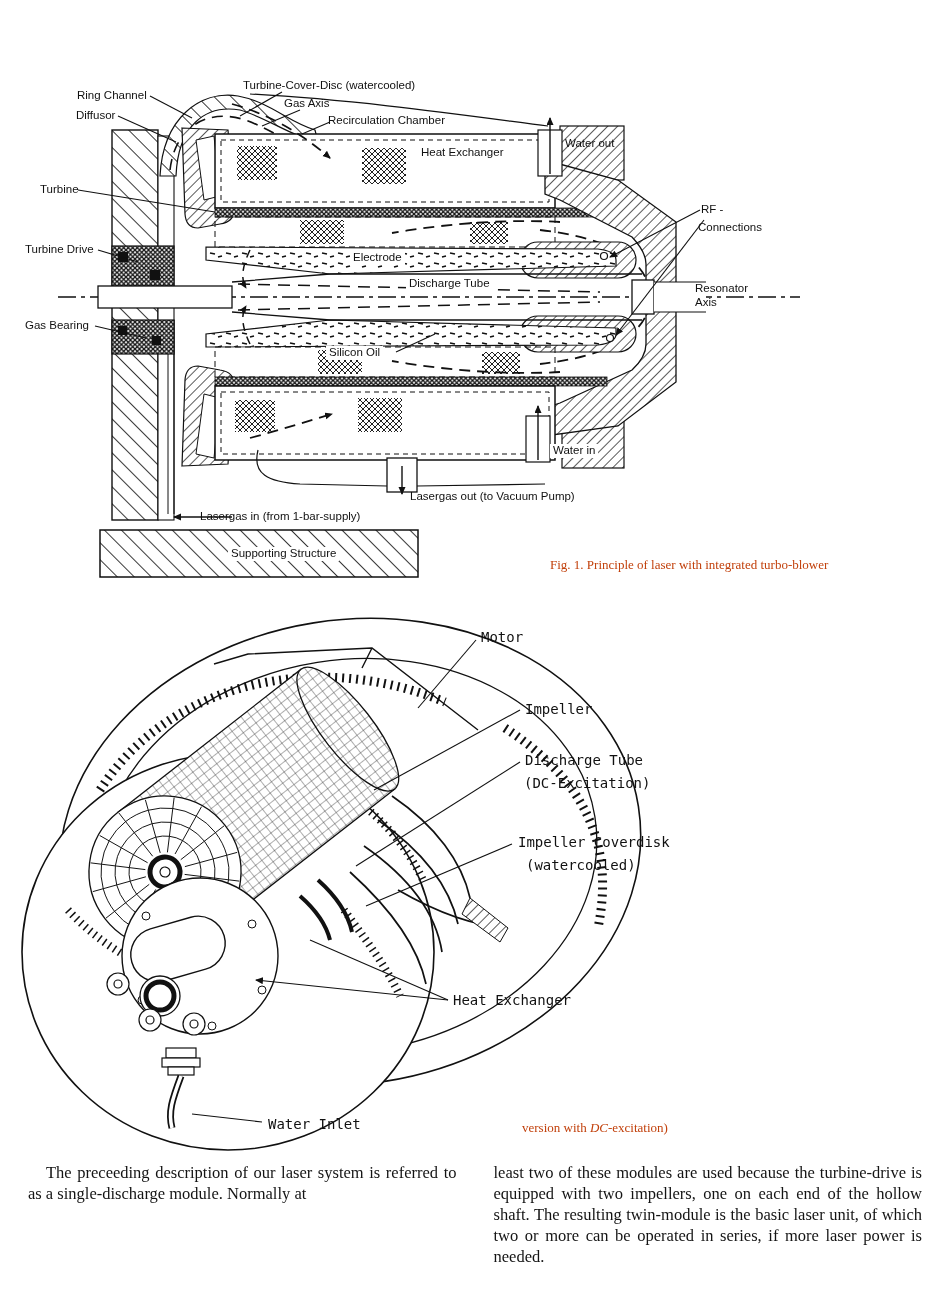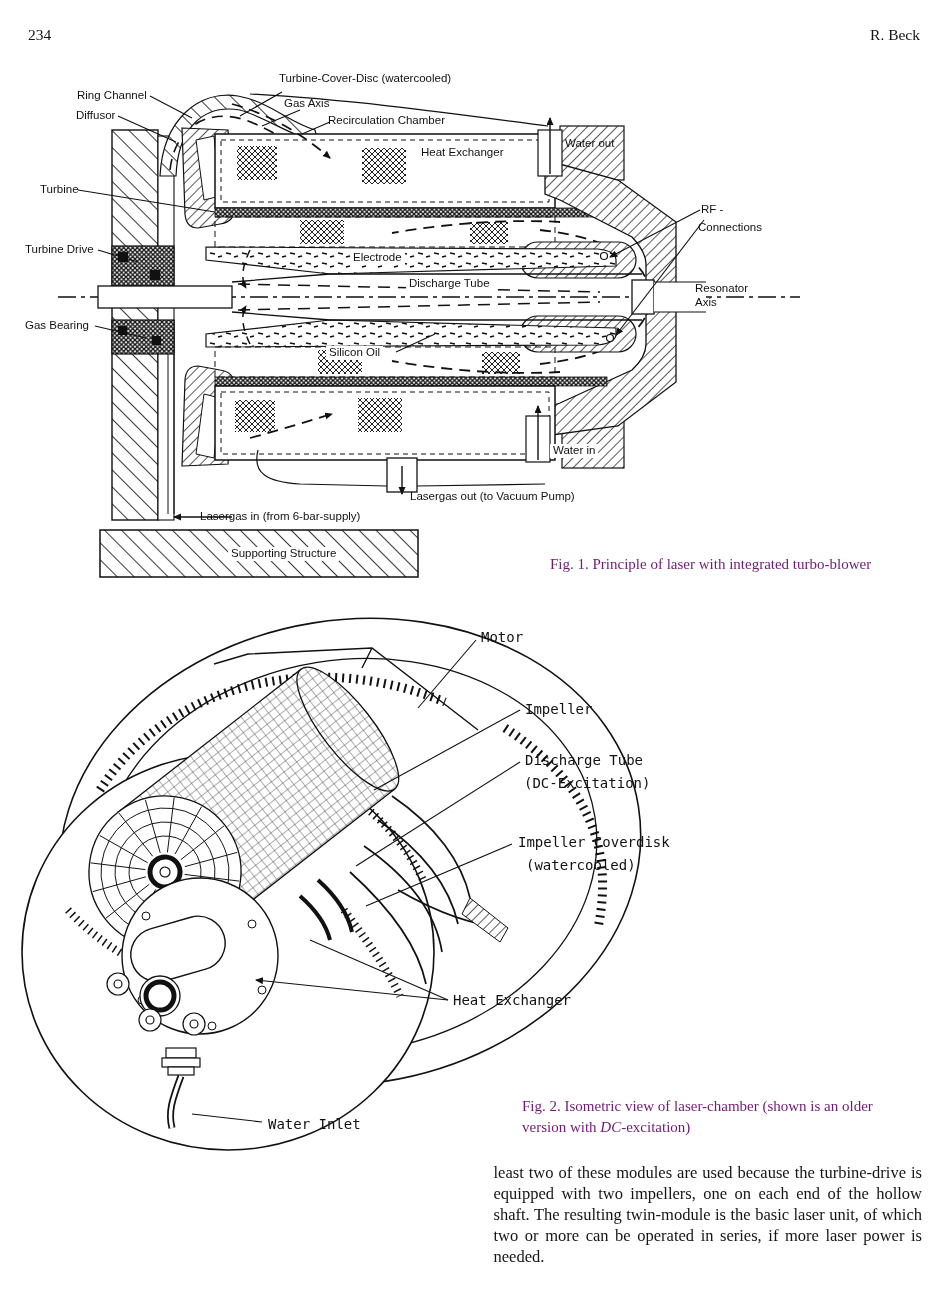--- a/index.html
+++ b/index.html
@@ -5,37 +5,33 @@
   html,body{margin:0;padding:0;background:#e8e8e8;}
   .page{position:relative;width:950px;height:1314px;background:#fff;color:#141414;
         font-family:"Liberation Serif",serif;overflow:hidden;margin:0 auto;}
   .hdr{position:absolute;top:26px;left:0;right:0;padding:0 30px 0 28px;display:flex;
        justify-content:space-between;font-size:15.5px;}
   .figwrap{position:absolute;left:0;}
   .figwrap svg{position:absolute;left:0;top:0;}
   .f1lbl{position:absolute;font:11.5px/1.2 "Liberation Sans",sans-serif;color:#111;white-space:nowrap;}
   .f2lbl{position:absolute;font:14px/1.3 "DejaVu Sans Mono",monospace;color:#111;white-space:nowrap;}
   .wbg{background:#fff;padding:0 3px;}
-  .cap{position:absolute;font-size:15px;line-height:21px;color:#701a75;}
+  .cap{position:absolute;font-size:13px;line-height:21px;color:#c2410c;}
   .cols{position:absolute;top:1162px;left:0;right:0;display:flex;gap:37px;padding:0 28px;}
   .col{flex:1;font-size:16.5px;line-height:21px;text-align:justify;}
   .col p{margin:0;}
   .col p.ind{text-indent:18px;}
   sup{font-size:10px;line-height:0;}
   .it{font-style:italic;}
 </style>
 </head>
 <body>
 
 <div class="page">
 
-  <div class="hdr">
-    <span>234</span>
-    <span>R. Beck</span>
-  </div>
 
   <div class="figwrap" style="top:70px;width:950px;height:520px;">
     <svg width="950" height="520" viewBox="0 0 950 520">
       <defs>
         <pattern id="hA" width="7" height="7" patternUnits="userSpaceOnUse" patternTransform="rotate(45)">
           <rect width="7" height="7" fill="#fff"></rect>
             <line x1="0" y1="0" x2="0" y2="7" stroke="#222" stroke-width="1.5"></line>
         </pattern>
         <pattern id="hB" width="12" height="12" patternUnits="userSpaceOnUse" patternTransform="rotate(-45)">
           <rect width="12" height="12" fill="#fff"></rect>
@@ -196,38 +192,38 @@
         <path d="M98,180 L138,192"></path>
         <path d="M95,256 L146,268"></path>
         <path d="M396,282 L435,264"></path>
         <path d="M700,140 L610,187" marker-end="url(#arr)"></path>
         <path d="M704,150 L616,265" marker-end="url(#arr)"></path>
       </g>
     </svg>
 
     <div class="f1lbl" style="left:77px;top:19px;">Ring Channel</div>
     <div class="f1lbl" style="left:76px;top:39px;">Diffusor</div>
-    <div class="f1lbl" style="left:243px;top:2px;margin-left:36px;">Turbine-Cover-Disc (watercooled)</div>
+    <div class="f1lbl" style="left:243px;top:9px;">Turbine-Cover-Disc (watercooled)</div>
     <div class="f1lbl" style="left:284px;top:27px;">Gas Axis</div>
     <div class="f1lbl" style="left:328px;top:44px;">Recirculation Chamber</div>
     <div class="f1lbl wbg" style="left:418px;top:76px;">Heat Exchanger</div>
     <div class="f1lbl" style="left:565px;top:67px;">Water out</div>
     <div class="f1lbl" style="left:40px;top:113px;">Turbine</div>
     <div class="f1lbl" style="left:25px;top:173px;">Turbine Drive</div>
     <div class="f1lbl wbg" style="left:350px;top:181px;">Electrode</div>
     <div class="f1lbl wbg" style="left:406px;top:207px;">Discharge Tube</div>
     <div class="f1lbl" style="left:701px;top:133px;">RF -</div>
     <div class="f1lbl" style="left:698px;top:151px;">Connections</div>
     <div class="f1lbl" style="left:695px;top:212px;">Resonator</div>
     <div class="f1lbl" style="left:695px;top:226px;">Axis</div>
     <div class="f1lbl" style="left:25px;top:249px;">Gas Bearing</div>
     <div class="f1lbl wbg" style="left:326px;top:276px;">Silicon Oil</div>
     <div class="f1lbl wbg" style="left:550px;top:374px;">Water in</div>
     <div class="f1lbl" style="left:410px;top:420px;">Lasergas out (to Vacuum Pump)</div>
-    <div class="f1lbl" style="left:200px;top:440px;">Lasergas in (from 6-bar-supply)</div>
+    <div class="f1lbl" style="left:200px;top:440px;">Lasergas in (from 1-bar-supply)</div>
     <div class="f1lbl wbg" style="left:228px;top:477px;">Supporting Structure</div>
 
     <div class="cap" style="left:550px;top:484px;width:390px;">Fig. 1. Principle of laser with integrated turbo-blower</div>
   </div>
 
   <div class="figwrap" style="top:610px;width:832px;height:560px;">
     <svg width="950" height="560" viewBox="0 0 950 560">
       <g fill="none" stroke="#111">
         <ellipse cx="350" cy="242" rx="292" ry="232" stroke-width="1.6" transform="rotate(-9 350 242)"></ellipse>
         <ellipse cx="348" cy="246" rx="250" ry="196" stroke-width="1.3" transform="rotate(-9 348 246)"></ellipse>
@@ -306,26 +302,27 @@
     <div class="f2lbl" style="left:481px;top:18px;">Motor</div>
     <div class="f2lbl" style="left:525px;top:90px;">Impeller</div>
     <div class="f2lbl" style="left:525px;top:141px;">Discharge Tube</div>
     <div class="f2lbl" style="left:524px;top:164px;">(DC-Excitation)</div>
     <div class="f2lbl" style="left:518px;top:223px;">Impeller Coverdisk</div>
     <div class="f2lbl" style="left:526px;top:246px;">(watercooled)</div>
     <div class="f2lbl" style="left:453px;top:381px;">Heat Exchanger</div>
     <div class="f2lbl" style="left:268px;top:505px;">Water Inlet</div>
 
     <div class="cap" style="left:522px;top:486px;width:404px;">
-      <span>Fig. 2. Isometric view of laser-chamber (shown is an older</span><br>
+      <br>
       <span>version with </span><span class="it">DC</span><span>-excitation)</span>
     </div>
   </div>
 
   <div class="cols">
     <div class="col">
+      <p class="ind">The preceeding description of our laser system is referred to as a single-discharge module. Normally at</p>
     </div>
     <div class="col">
       <p>least two of these modules are used because the turbine-drive is equipped with two impellers, one on each end of the hollow shaft. The resulting twin-module is the basic laser unit, of which two or more can be operated in series, if more laser power is needed.</p>
     </div>
   </div>
 
 </div>
 
 </body></html>

